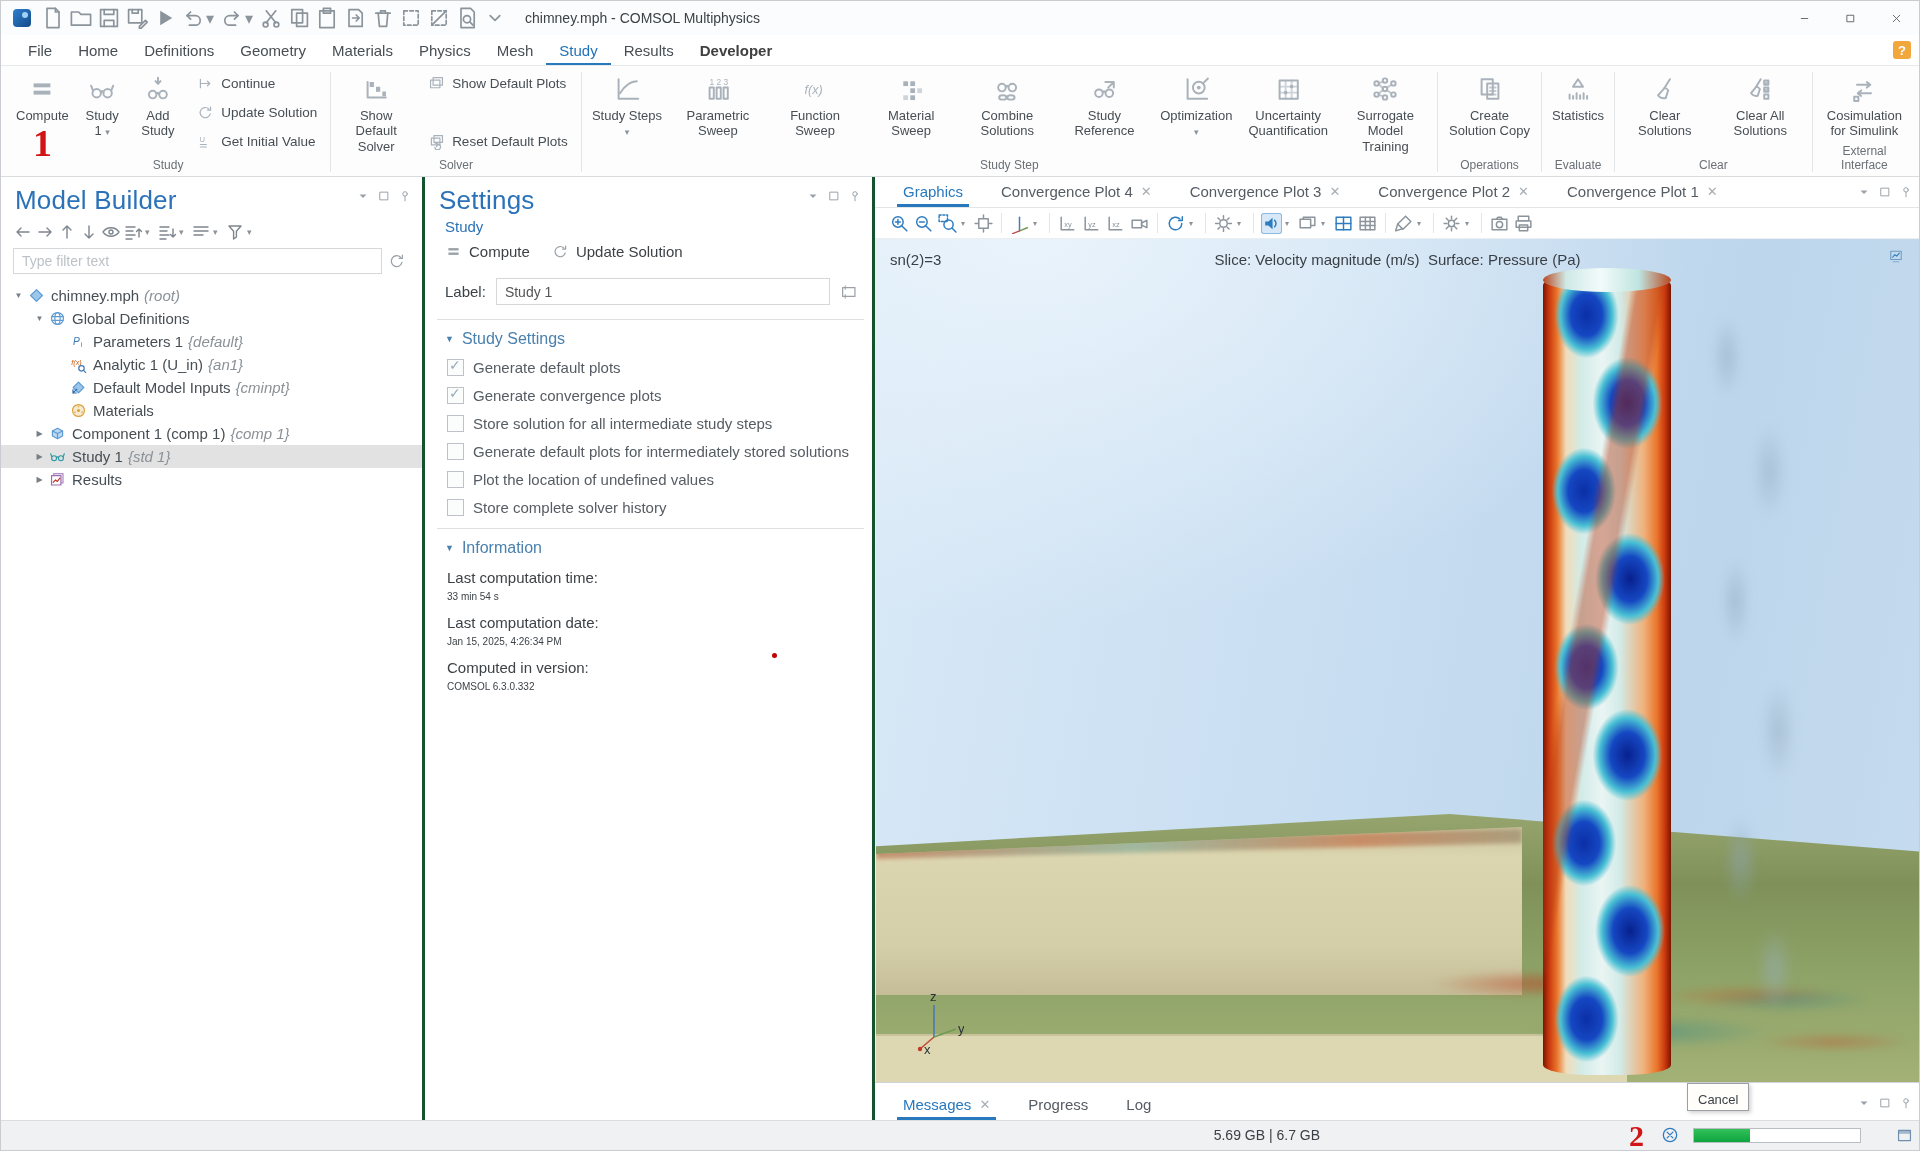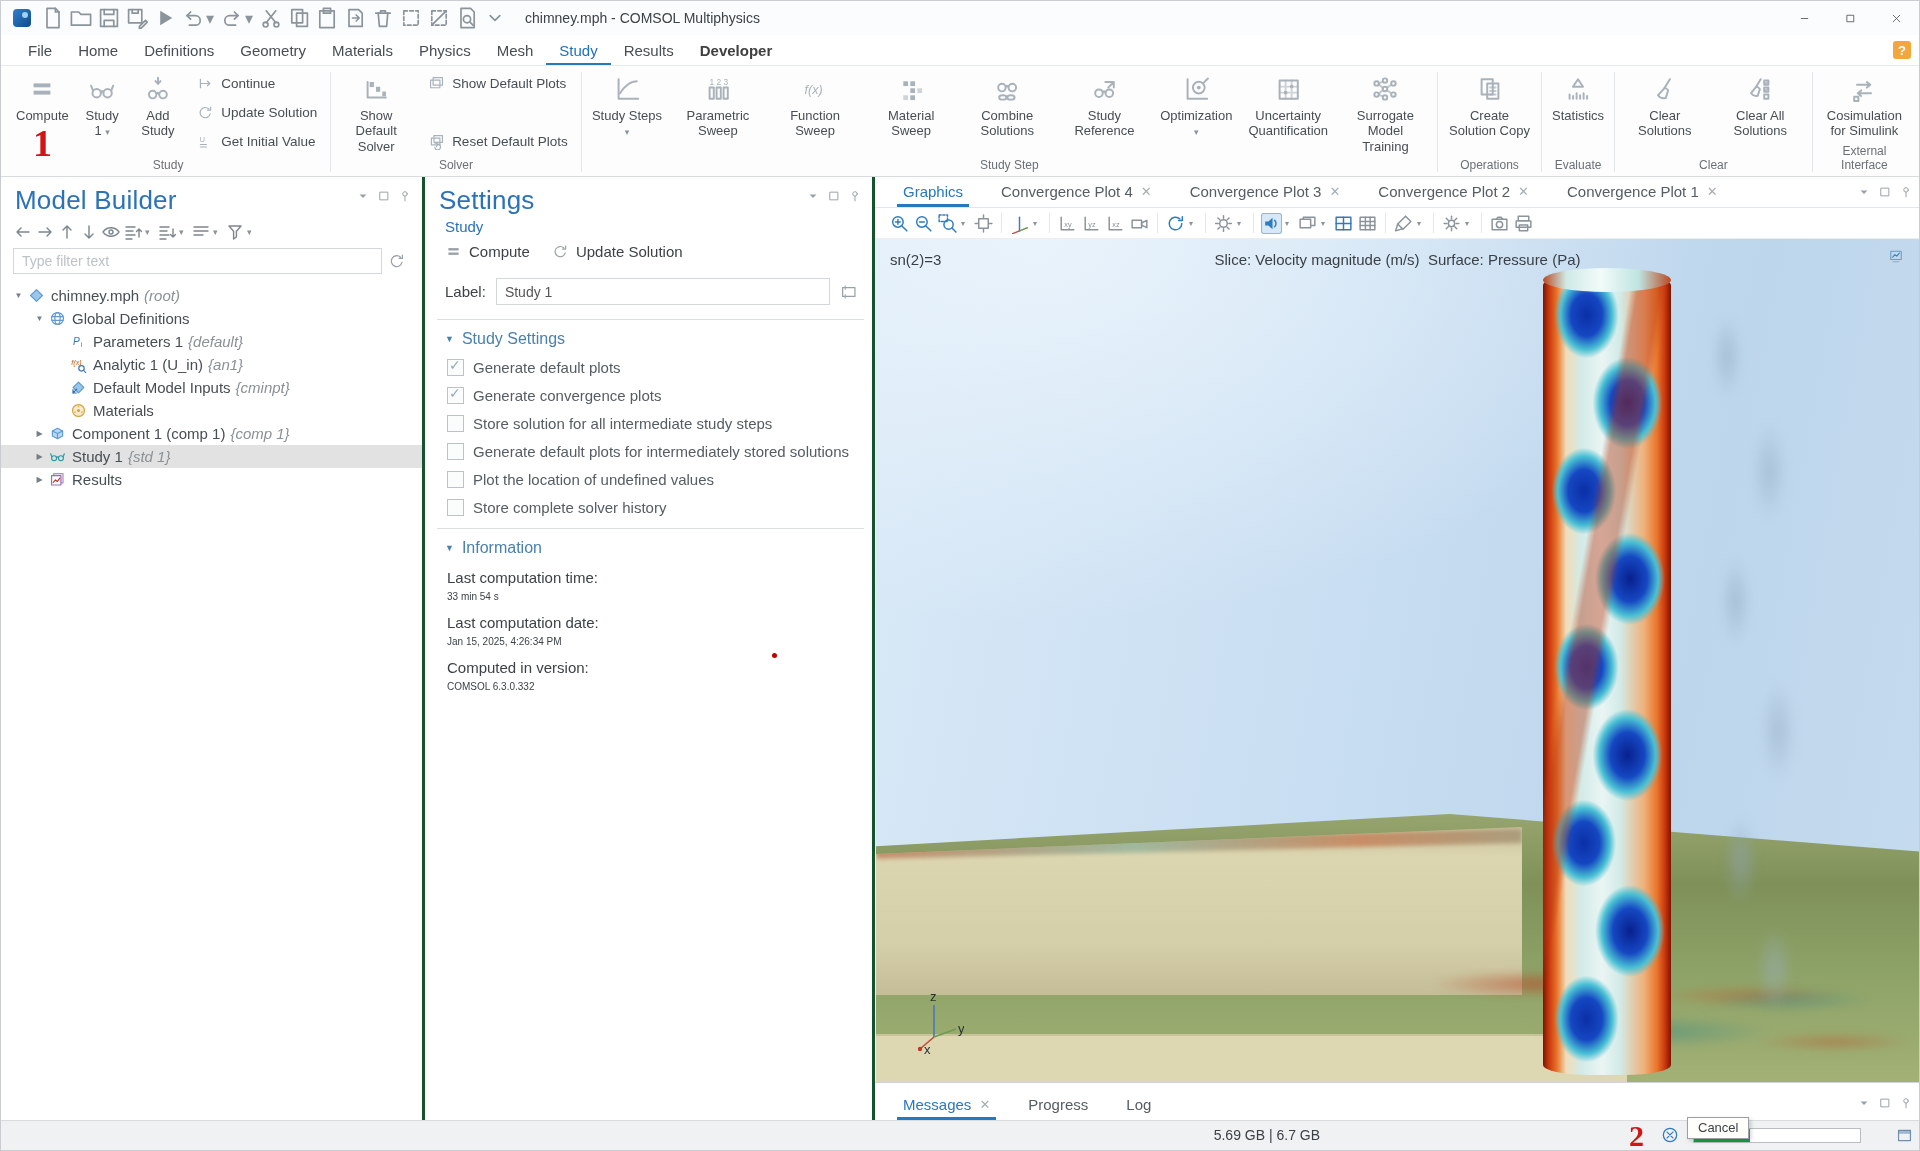--- a/index.html
+++ b/index.html
@@ -163,21 +163,21 @@
   .msgbar{height:37px;background:#fff;border-top:1px solid #cfd4d8;display:flex;align-items:flex-end;padding:0 6px 0 18px;flex:0 0 auto;}
   .msgbar .pctrl{padding-bottom:10px;}
 
   
   .statusbar{height:29px;background:#f0f1f3;border-top:1px solid #dadde0;position:relative;flex:0 0 auto;}
   .mem{position:absolute;left:66%;top:6px;transform:translateX(-50%);font-size:14px;color:#3b4046;}
   .cancelb{position:absolute;left:1660px;top:5px;width:18px;height:18px;color:#2e7cc0;}
   .progress{position:absolute;left:1692px;top:7px;width:168px;height:15px;background:#fff;border:1px solid #b9bec3;box-sizing:border-box;}
   .progress .fill{height:100%;background:linear-gradient(180deg,#33c05a,#0da53e);}
   .cornerb{position:absolute;right:6px;top:6px;width:17px;height:17px;color:#6f8fb0;}
-  .tooltip{position:absolute;left:1686px;top:1116px;background:#fffefb;border:1px solid #9aa0a6;padding:2px 10px 3px;
+  .tooltip{position:absolute;left:1686px;top:1082px;background:#fffefb;border:1px solid #9aa0a6;padding:8px 10px 3px;
            font-size:13px;color:#3c4247;box-shadow:2px 2px 4px rgba(0,0,0,.18);z-index:60;}
   .ic{display:inline-flex;align-items:center;justify-content:center;}
   .ic svg{width:100%;height:100%;stroke:currentColor;fill:none;stroke-width:1.4;stroke-linecap:round;stroke-linejoin:round;}
 </style>
 </head>
 <body>
 
 <div class="app">
 
   <div class="titlebar">

